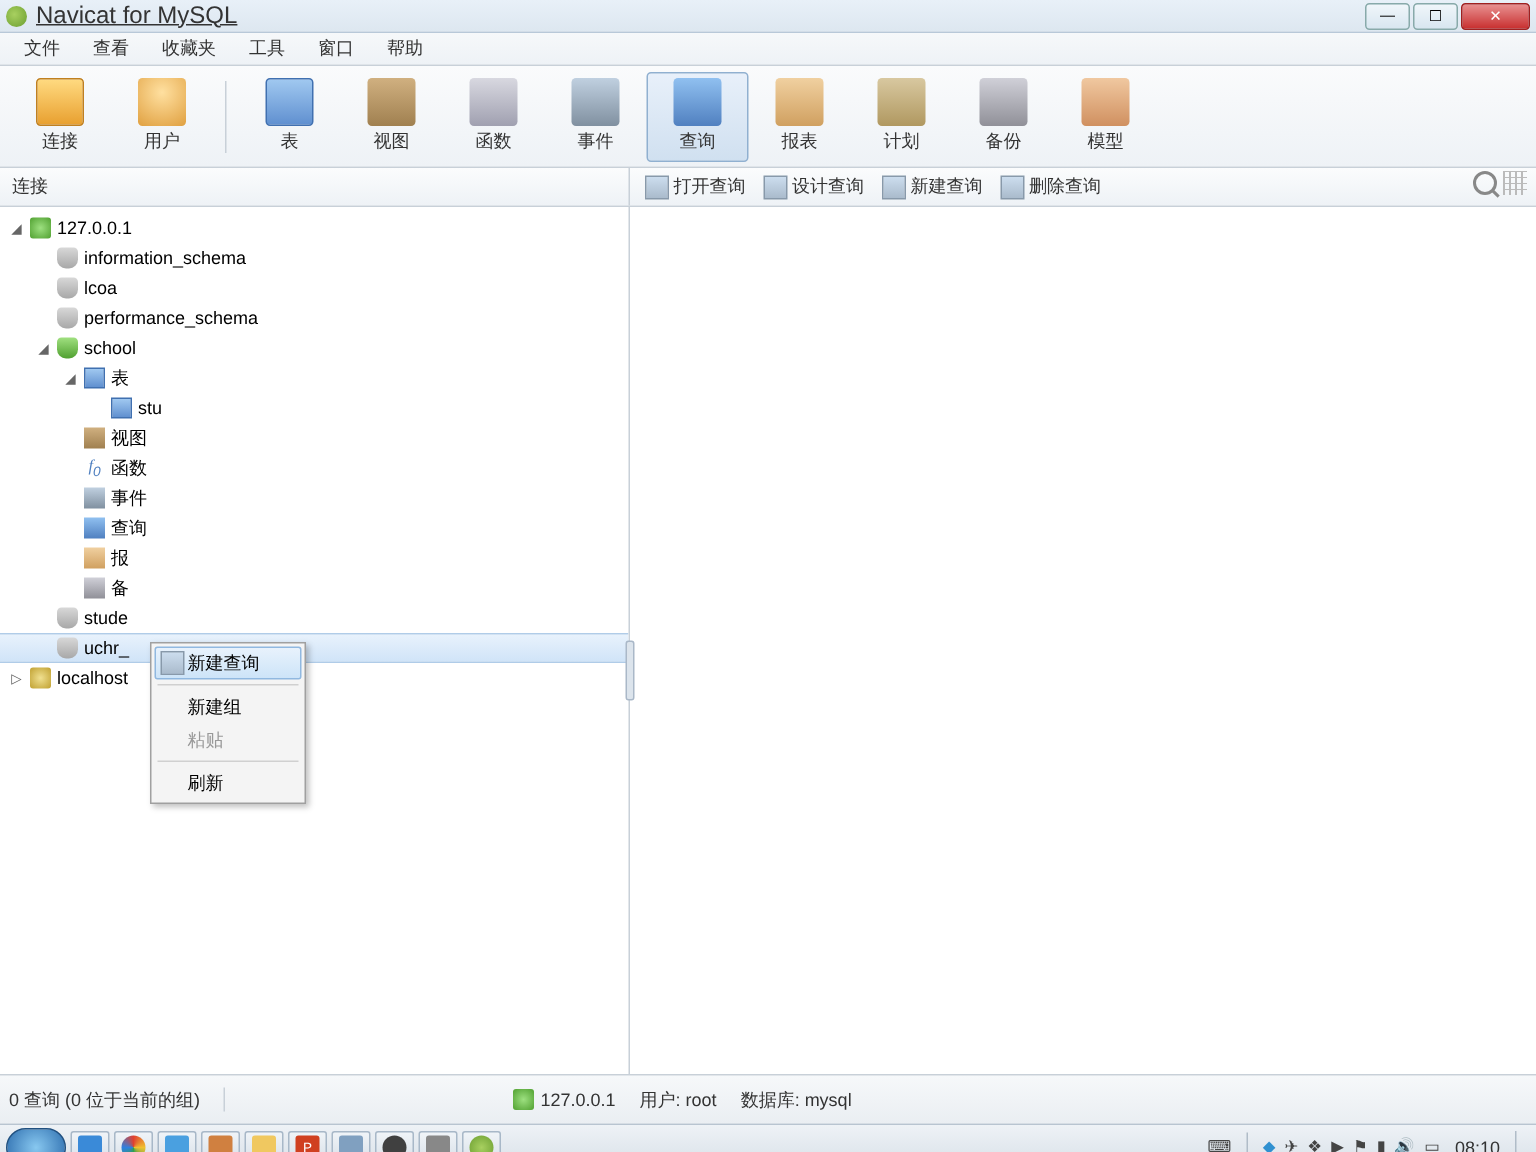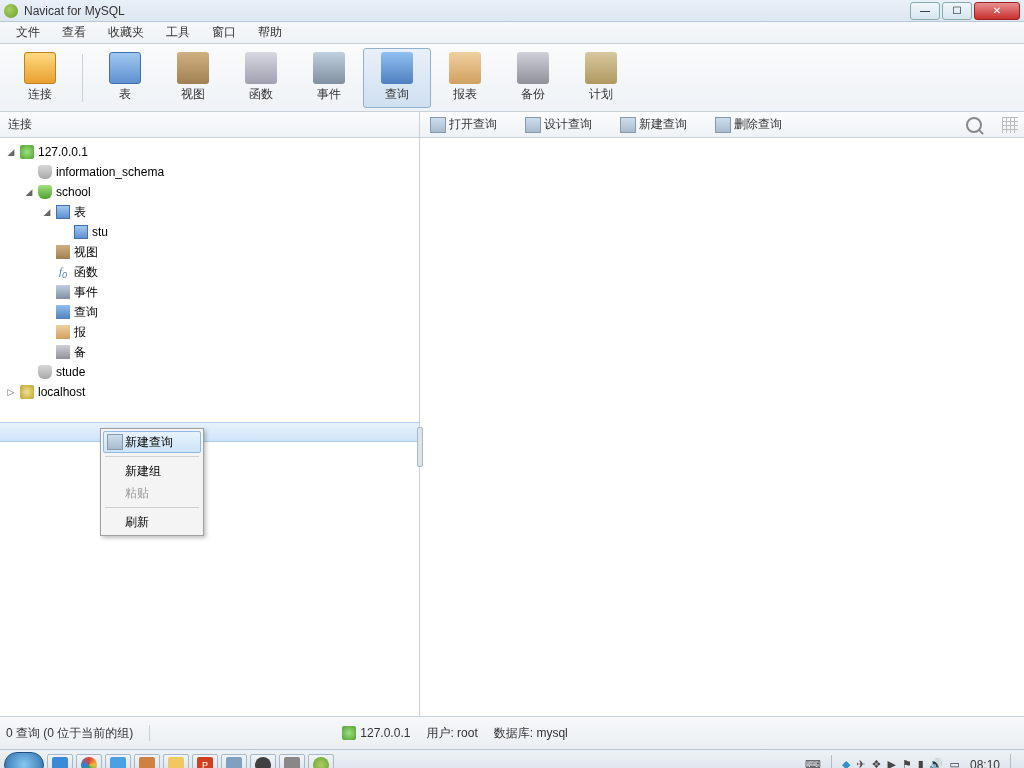--- a/index.html
+++ b/index.html
@@ -1,21 +1,21 @@
 <!DOCTYPE html>
 <html><head>
 <meta charset="utf-8">
 <style>
 * { box-sizing: border-box; margin: 0; padding: 0; font-family: "Microsoft YaHei", "Segoe UI", Tahoma, sans-serif; }
 html, body { width: 1024px; height: 768px; overflow: hidden; background: #fff; }
 
 
 .titlebar { height: 22px; background: linear-gradient(#e8f0f8,#dde7f0); display: flex; align-items: center; padding: 0 4px; border-bottom: 1px solid #b8c8d8; }
 .titlebar .app-icon { width: 14px; height: 14px; background: radial-gradient(circle at 40% 40%, #a8d060, #6b9e30); border-radius: 50%; margin-right: 6px; }
-.titlebar .title { font-size: 12px; color: #333; flex: 1; }
+.titlebar .title { font-size: 16px; color: #333; flex: 1; text-decoration: underline; }
 .win-controls { display: flex; gap: 2px; }
 .win-btn { width: 30px; height: 18px; border: 1px solid #8aa; border-radius: 3px; display:flex; align-items:center; justify-content:center; font-size:10px; background: linear-gradient(#f0f6fa,#d8e6f0); }
 .win-btn.close { width: 46px; background: linear-gradient(#e89090,#c83030); border-color:#a02020; color:#fff; }
 
 
 .menubar { height: 22px; background: linear-gradient(#f6f8fa,#eef2f6); display: flex; align-items:center; padding: 0 6px; gap: 2px; border-bottom: 1px solid #c8d0d8; font-size: 12px; color:#333; }
 .menubar .menuitem { padding: 2px 10px; cursor: default; }
 
 
 .toolbar { height: 68px; background: linear-gradient(#fafbfc,#eef2f6); display: flex; align-items:center; padding: 0 6px; border-bottom: 1px solid #c8d0d8; }
@@ -32,21 +32,21 @@
 .ic-event{background:linear-gradient(#c0d0e0,#8090a0)}
 .ic-query{background:linear-gradient(#90c0f0,#5080c0)}
 .ic-report{background:linear-gradient(#f0d0a0,#d0a060)}
 .ic-backup{background:linear-gradient(#d0d0d8,#909098)}
 .ic-sched{background:linear-gradient(#d8c8a0,#b09860)}
 .ic-model{background:linear-gradient(#f0c8a0,#d09060)}
 
 
 .section-row { height: 26px; background: linear-gradient(#fbfcfd,#eef2f6); border-bottom: 1px solid #c8d0d8; display:flex; align-items:center; font-size:12px; color:#333; }
 .section-row .left { width: 420px; padding: 0 8px; border-right: 1px solid #c8d0d8; height:100%; display:flex; align-items:center; }
-.section-row .right { flex:1; padding: 0 6px; display:flex; align-items:center; gap:20px; }
+.section-row .right { flex:1; padding: 0 6px; display:flex; align-items:flex-start; gap:4px; }
 .action-link { display:flex; align-items:center; gap:3px; padding:2px 4px; cursor:default; }
 .action-link .aico{width:16px;height:16px;background:linear-gradient(#cde,#abc);border:1px solid #89a;}
 .spacer{flex:1}
 .search-ico{width:16px;height:16px;border:2px solid #888;border-radius:50%;position:relative}
 .search-ico:after{content:"";position:absolute;width:6px;height:2px;background:#888;right:-4px;bottom:-2px;transform:rotate(45deg)}
 .grid-ico{width:16px;height:16px;background:repeating-linear-gradient(#bbb,#bbb 1px,transparent 1px,transparent 4px),repeating-linear-gradient(90deg,#bbb,#bbb 1px,transparent 1px,transparent 4px)}
 
 
 .main { display:flex; height: calc(768px - 22px - 22px - 68px - 26px - 22px - 30px); }
 .tree-pane { width: 420px; border-right: 1px solid #c8d0d8; overflow:auto; position:relative; font-size:12px; padding-top:4px; }
@@ -121,20 +121,24 @@
   <div class="menuitem">工具</div>
   <div class="menuitem">窗口</div>
   <div class="menuitem">帮助</div>
 </div>
 
 <div class="toolbar">
   <div class="tool-btn">
       <div class="tico ic-conn"></div>
       <div class="tlabel">连接</div>
     </div>
+  <div class="tool-btn">
+      <div class="tico ic-user"></div>
+      <div class="tlabel">用户</div>
+    </div>
   <div class="tb-sep"></div>
   <div class="tool-btn">
       <div class="tico ic-table"></div>
       <div class="tlabel">表</div>
     </div>
   <div class="tool-btn">
       <div class="tico ic-view"></div>
       <div class="tlabel">视图</div>
     </div>
   <div class="tool-btn">
@@ -147,26 +151,30 @@
     </div>
   <div class="tool-btn active">
       <div class="tico ic-query"></div>
       <div class="tlabel">查询</div>
     </div>
   <div class="tool-btn">
       <div class="tico ic-report"></div>
       <div class="tlabel">报表</div>
     </div>
   <div class="tool-btn">
+      <div class="tico ic-sched"></div>
+      <div class="tlabel">计划</div>
+    </div>
+  <div class="tool-btn">
       <div class="tico ic-backup"></div>
       <div class="tlabel">备份</div>
     </div>
   <div class="tool-btn">
-      <div class="tico ic-sched"></div>
-      <div class="tlabel">计划</div>
+      <div class="tico ic-model"></div>
+      <div class="tlabel">模型</div>
     </div>
 </div>
 
 <div class="section-row">
   <div class="left">连接</div>
   <div class="right">
     <div class="action-link">
         <div class="aico"></div>
         <span>打开查询</span>
       </div>
@@ -202,20 +210,34 @@
           <ul>
             <li>
                 <div class="row">
                   <span class="tw"></span>
                   <span class="nico ndb"></span>
                   <span>information_schema</span>
                 </div>
               </li>
             <li>
                 <div class="row">
+                  <span class="tw"></span>
+                  <span class="nico ndb"></span>
+                  <span>lcoa</span>
+                </div>
+              </li>
+            <li>
+                <div class="row">
+                  <span class="tw"></span>
+                  <span class="nico ndb"></span>
+                  <span>performance_schema</span>
+                </div>
+              </li>
+            <li>
+                <div class="row">
                   <span class="tw">◢</span>
                   <span class="nico ndb open"></span>
                   <span>school</span>
                 </div>
               <ul>
                 <li>
                     <div class="row">
                       <span class="tw">◢</span>
                       <span class="nico ntbl"></span>
                       <span>表</span>
@@ -272,20 +294,27 @@
                       <span>备</span>
                     </div>
                   </li>
               </ul>
             </li>
             <li>
                 <div class="row">
                   <span class="tw"></span>
                   <span class="nico ndb"></span>
                   <span>stude</span>
+                </div>
+              </li>
+            <li>
+                <div class="row">
+                  <span class="tw"></span>
+                  <span class="nico ndb"></span>
+                  <span>uchr_</span>
                 </div>
               </li>
           </ul>
         </li>
         <li>
             <div class="row">
               <span class="tw">▷</span>
               <span class="nico nhost local"></span>
               <span>localhost</span>
             </div>

